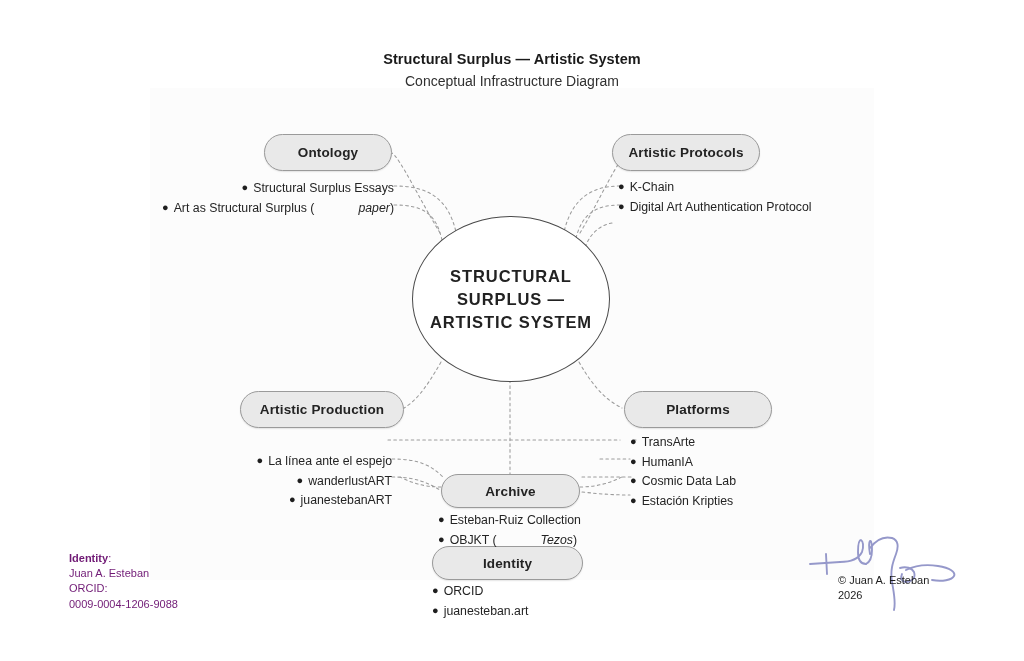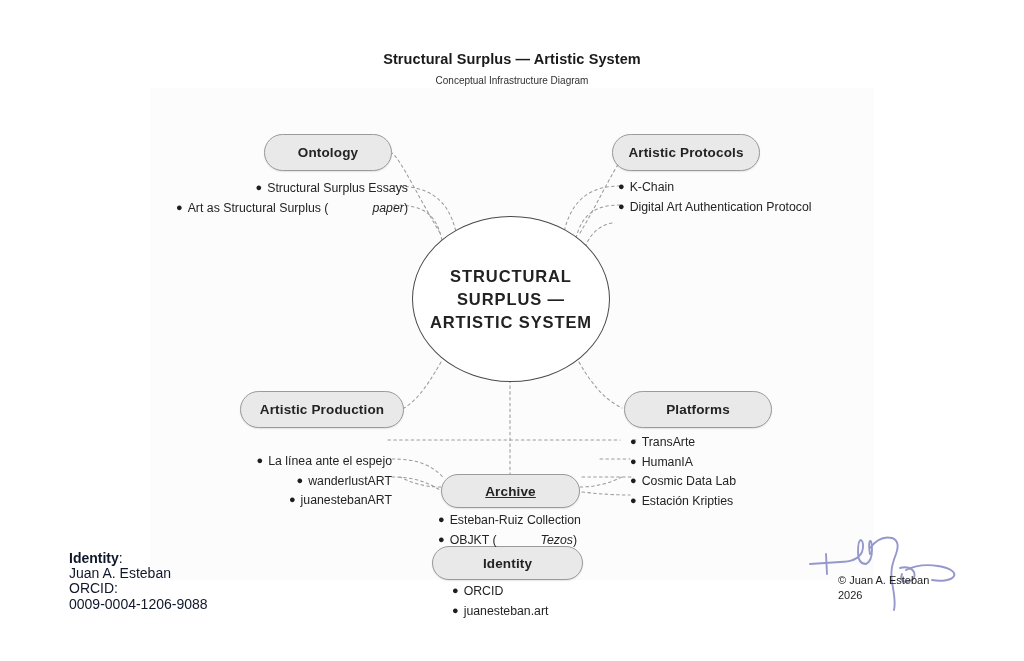--- a/index.html
+++ b/index.html
@@ -38,21 +38,21 @@
     text-align: center;
   }
   .doc-title {
     font-size: 14.5px;
     font-weight: bold;
     color: #1a1a1a;
     letter-spacing: 0.1px;
     line-height: 18px;
   }
   .doc-subtitle {
-    font-size: 10px;
+    font-size: 14px;
     font-weight: normal;
     color: #303030;
     line-height: 18px;
     margin-top: 4px;
   }
 
   
   #connectors {
     position: absolute;
     left: 0;
@@ -109,21 +109,21 @@
     font-size: 13.5px;
     font-weight: 600;
     color: #232323;
     letter-spacing: 0.15px;
   }
 
   #node-ontology   { left: 264px; top: 134px; width: 128px; height: 37px; }
   #node-protocols  { left: 612px; top: 134px; width: 148px; height: 37px; }
   #node-production { left: 240px; top: 391px; width: 164px; height: 37px; }
   #node-platforms  { left: 624px; top: 391px; width: 148px; height: 37px; }
-  #node-archive    { left: 441px; top: 474px; width: 139px; height: 34px; text-decoration: underline; }
+  #node-archive    { left: 441px; top: 474px; width: 139px; height: 34px; }
   #node-identity   { left: 432px; top: 546px; width: 151px; height: 34px; }
 
   
   .bullets {
     position: absolute;
     font-size: 12.3px;
     line-height: 18.6px;
     color: #242424;
   }
   .bullets .item {
@@ -134,35 +134,35 @@
     margin-right: 5px;
     font-size: 11px;
     vertical-align: 1px;
     color: #1e1e1e;
   }
   .bullets.right-aligned { text-align: right; }
   .bullets.left-aligned  { text-align: left; }
   .bullets.center-aligned { text-align: left; }
   .bullets em { font-style: italic; margin-left: 44px; }
 
-  #bullets-ontology   { left: 164px; top: 178px; width: 244px; }
+  #bullets-ontology   { left: 150px; top: 178px; width: 244px; }
   #bullets-protocols  { left: 618px; top: 177px; width: 300px; }
   #bullets-production { left: 160px; top: 451px; width: 232px; }
   #bullets-platforms  { left: 630px; top: 432px; width: 260px; }
   #bullets-archive    { left: 438px; top: 510px; width: 230px; }
-  #bullets-identity   { left: 432px; top: 581px; width: 230px; margin-left: 20px; }
+  #bullets-identity   { left: 432px; top: 581px; width: 230px; }
 
   
   .identity-block {
     position: absolute;
     left: 69px;
     top: 551px;
-    font-size: 14px;
+    font-size: 11px;
     line-height: 15.2px;
-    color: #0f172a;
+    color: #701a75;
   }
   .identity-block .lbl { font-weight: bold; }
 
   
   .signature-wrap {
     position: absolute;
     left: 806px;
     top: 524px;
     width: 178px;
     height: 92px;

